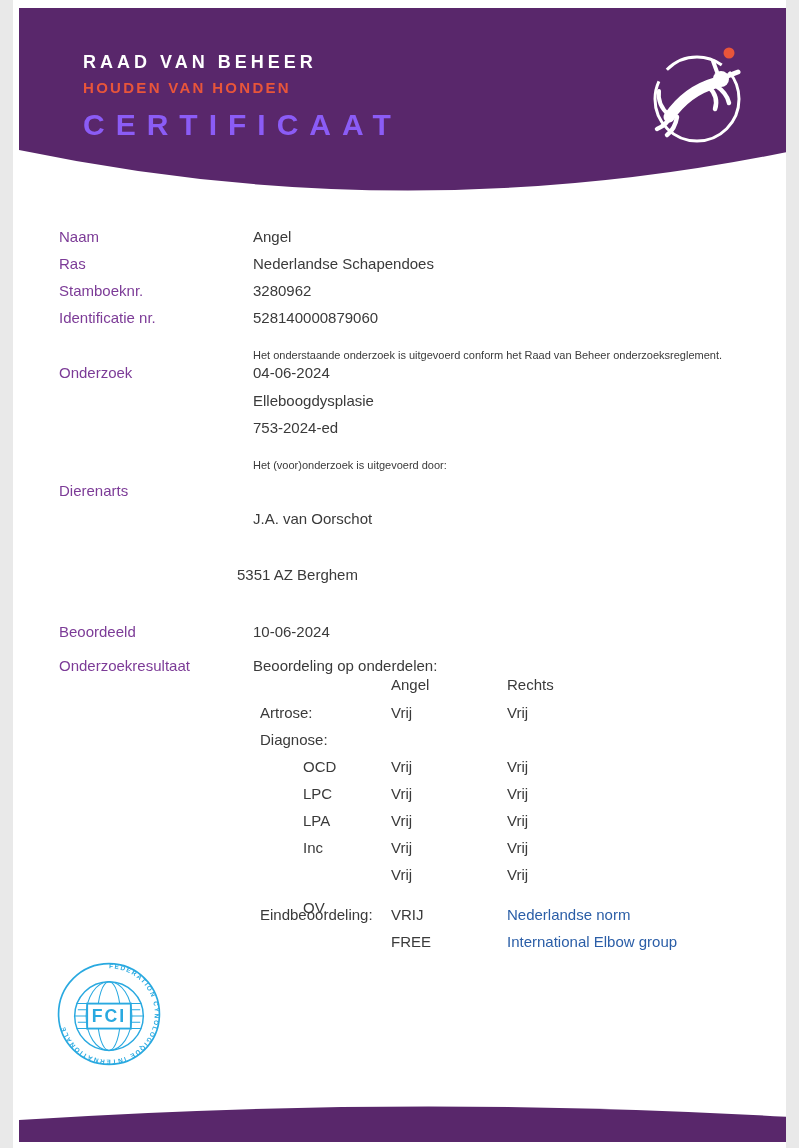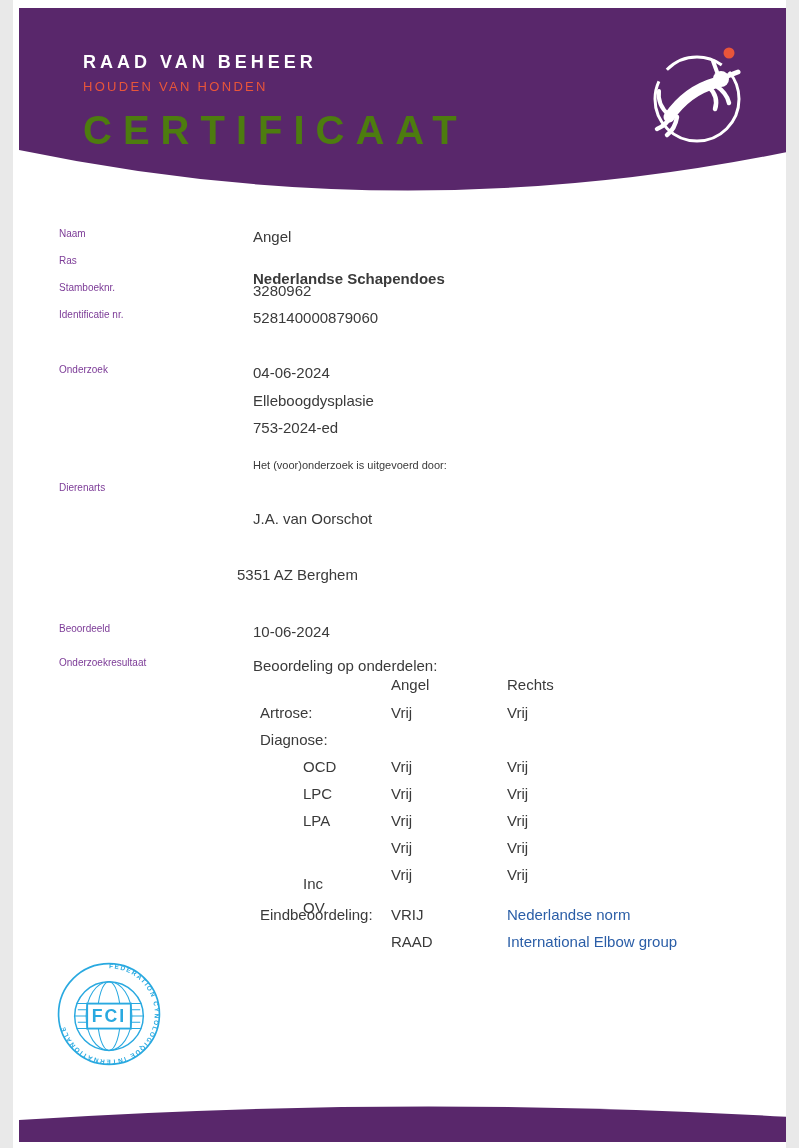--- a/index.html
+++ b/index.html
@@ -5,27 +5,27 @@
   html,body{margin:0;padding:0;background:#e9e9e9;}
   .page{
     position:relative;
     width:773px;height:1148px;
     margin:0 auto;
     background:#fff;
     font-family:"Liberation Sans", sans-serif;
     overflow:hidden;
   }
   .abs{position:absolute;white-space:nowrap;}
-  .label{color:#7c3b97;font-size:10px;}
+  .label{color:#7c3b97;font-size:15px;}
   .value{color:#3a3a3a;font-size:15px;}
   .note{color:#3a3a3a;font-size:11px;}
   .blue{color:#2b5ea7;font-size:15px;}
   .hdr-brand{color:#ffffff;font-weight:bold;font-size:18px;letter-spacing:4px;}
-  .hdr-sub{color:#e8553a;font-weight:normal;font-size:13px;letter-spacing:2.3px;}
-  .hdr-title{color:#4d7c0f;font-weight:bold;font-size:40px;letter-spacing:11px;}
+  .hdr-sub{color:#e8553a;font-weight:bold;font-size:15px;letter-spacing:2.3px;}
+  .hdr-title{color:#8b5cf6;font-weight:bold;font-size:30px;letter-spacing:11px;}
 </style>
 </head>
 <body>
 
 <div class="page">
 
   <svg class="abs" style="left:6px;top:8px;" width="787" height="210" viewBox="0 0 787 210">
     <path d="M0,0 H787 V140 Q394,224 0,142 Z" fill="#59276b"></path>
   </svg>
 
@@ -46,28 +46,29 @@
       <path d="M38,72 Q32,84 22,88" stroke-width="4.5"></path>
       <path d="M42,76 Q40,88 32,94" stroke-width="4.5"></path>
       <path d="M34,74 Q22,64 24,50" stroke-width="4"></path>
     </g>
   </svg>
 
   <span class="abs label" style="left:46px;top:228px;">Naam</span>
   <span class="abs value" style="left:240px;top:228px;">Angel</span>
 
   <span class="abs label" style="left:46px;top:255px;">Ras</span>
-  <span class="abs value" style="left:240px;top:270px;font-weight:bold;">Nederlandse Schapendoes</span>
+  <span class="abs value" style="left:240px;top:255px;">Nederlandse Schapendoes</span>
 
   <span class="abs label" style="left:46px;top:282px;">Stamboeknr.</span>
   <span class="abs value" style="left:240px;top:282px;">3280962</span>
 
   <span class="abs label" style="left:46px;top:309px;">Identificatie nr.</span>
   <span class="abs value" style="left:240px;top:309px;">528140000879060</span>
 
+  <span class="abs note" style="left:240px;top:349px;">Het onderstaande onderzoek is uitgevoerd conform het Raad van Beheer onderzoeksreglement.</span>
   <span class="abs label" style="left:46px;top:364px;">Onderzoek</span>
   <span class="abs value" style="left:240px;top:364px;">04-06-2024</span>
   <span class="abs value" style="left:240px;top:392px;">Elleboogdysplasie</span>
   <span class="abs value" style="left:240px;top:419px;">753-2024-ed</span>
 
   <span class="abs note" style="left:240px;top:459px;">Het (voor)onderzoek is uitgevoerd door:</span>
   <span class="abs label" style="left:46px;top:482px;">Dierenarts</span>
   <span class="abs value" style="left:240px;top:510px;">J.A. van Oorschot</span>
   <span class="abs value" style="left:224px;top:566px;">5351 AZ Berghem</span>
 
@@ -91,33 +92,33 @@
   <span class="abs value" style="left:494px;top:758px;">Vrij</span>
 
   <span class="abs value" style="left:290px;top:785px;">LPC</span>
   <span class="abs value" style="left:378px;top:785px;">Vrij</span>
   <span class="abs value" style="left:494px;top:785px;">Vrij</span>
 
   <span class="abs value" style="left:290px;top:812px;">LPA</span>
   <span class="abs value" style="left:378px;top:812px;">Vrij</span>
   <span class="abs value" style="left:494px;top:812px;">Vrij</span>
 
-  <span class="abs value" style="left:290px;top:839px;margin-top:36px;">Inc</span>
+  <span class="abs value" style="left:290px;top:839px;">Inc</span>
   <span class="abs value" style="left:378px;top:839px;">Vrij</span>
   <span class="abs value" style="left:494px;top:839px;">Vrij</span>
 
   <span class="abs value" style="left:290px;top:866px;margin-top:33px;">OV.</span>
   <span class="abs value" style="left:378px;top:866px;">Vrij</span>
   <span class="abs value" style="left:494px;top:866px;">Vrij</span>
 
   <span class="abs value" style="left:247px;top:906px;">Eindbeoordeling:</span>
   <span class="abs value" style="left:378px;top:906px;">VRIJ</span>
   <span class="abs blue" style="left:494px;top:906px;">Nederlandse norm</span>
 
-  <span class="abs value" style="left:378px;top:933px;">RAAD</span>
+  <span class="abs value" style="left:378px;top:933px;">FREE</span>
   <span class="abs blue" style="left:494px;top:933px;">International Elbow group</span>
 
   <svg class="abs" style="left:44px;top:962px;" width="104" height="104" viewBox="0 0 100 100">
     <defs>
       <path id="fci-ring" d="M50,6 a44,44 0 1 1 -0.01,0 z"></path>
     </defs>
     <circle cx="50" cy="50" r="48.5" fill="none" stroke="#29a9e0" stroke-width="1.6"></circle>
     <text font-size="6.2" font-weight="bold" fill="#29a9e0" letter-spacing="1.4">
       <textPath href="#fci-ring">FEDERATION CYNOLOGIQUE INTERNATIONALE</textPath>
     </text>

